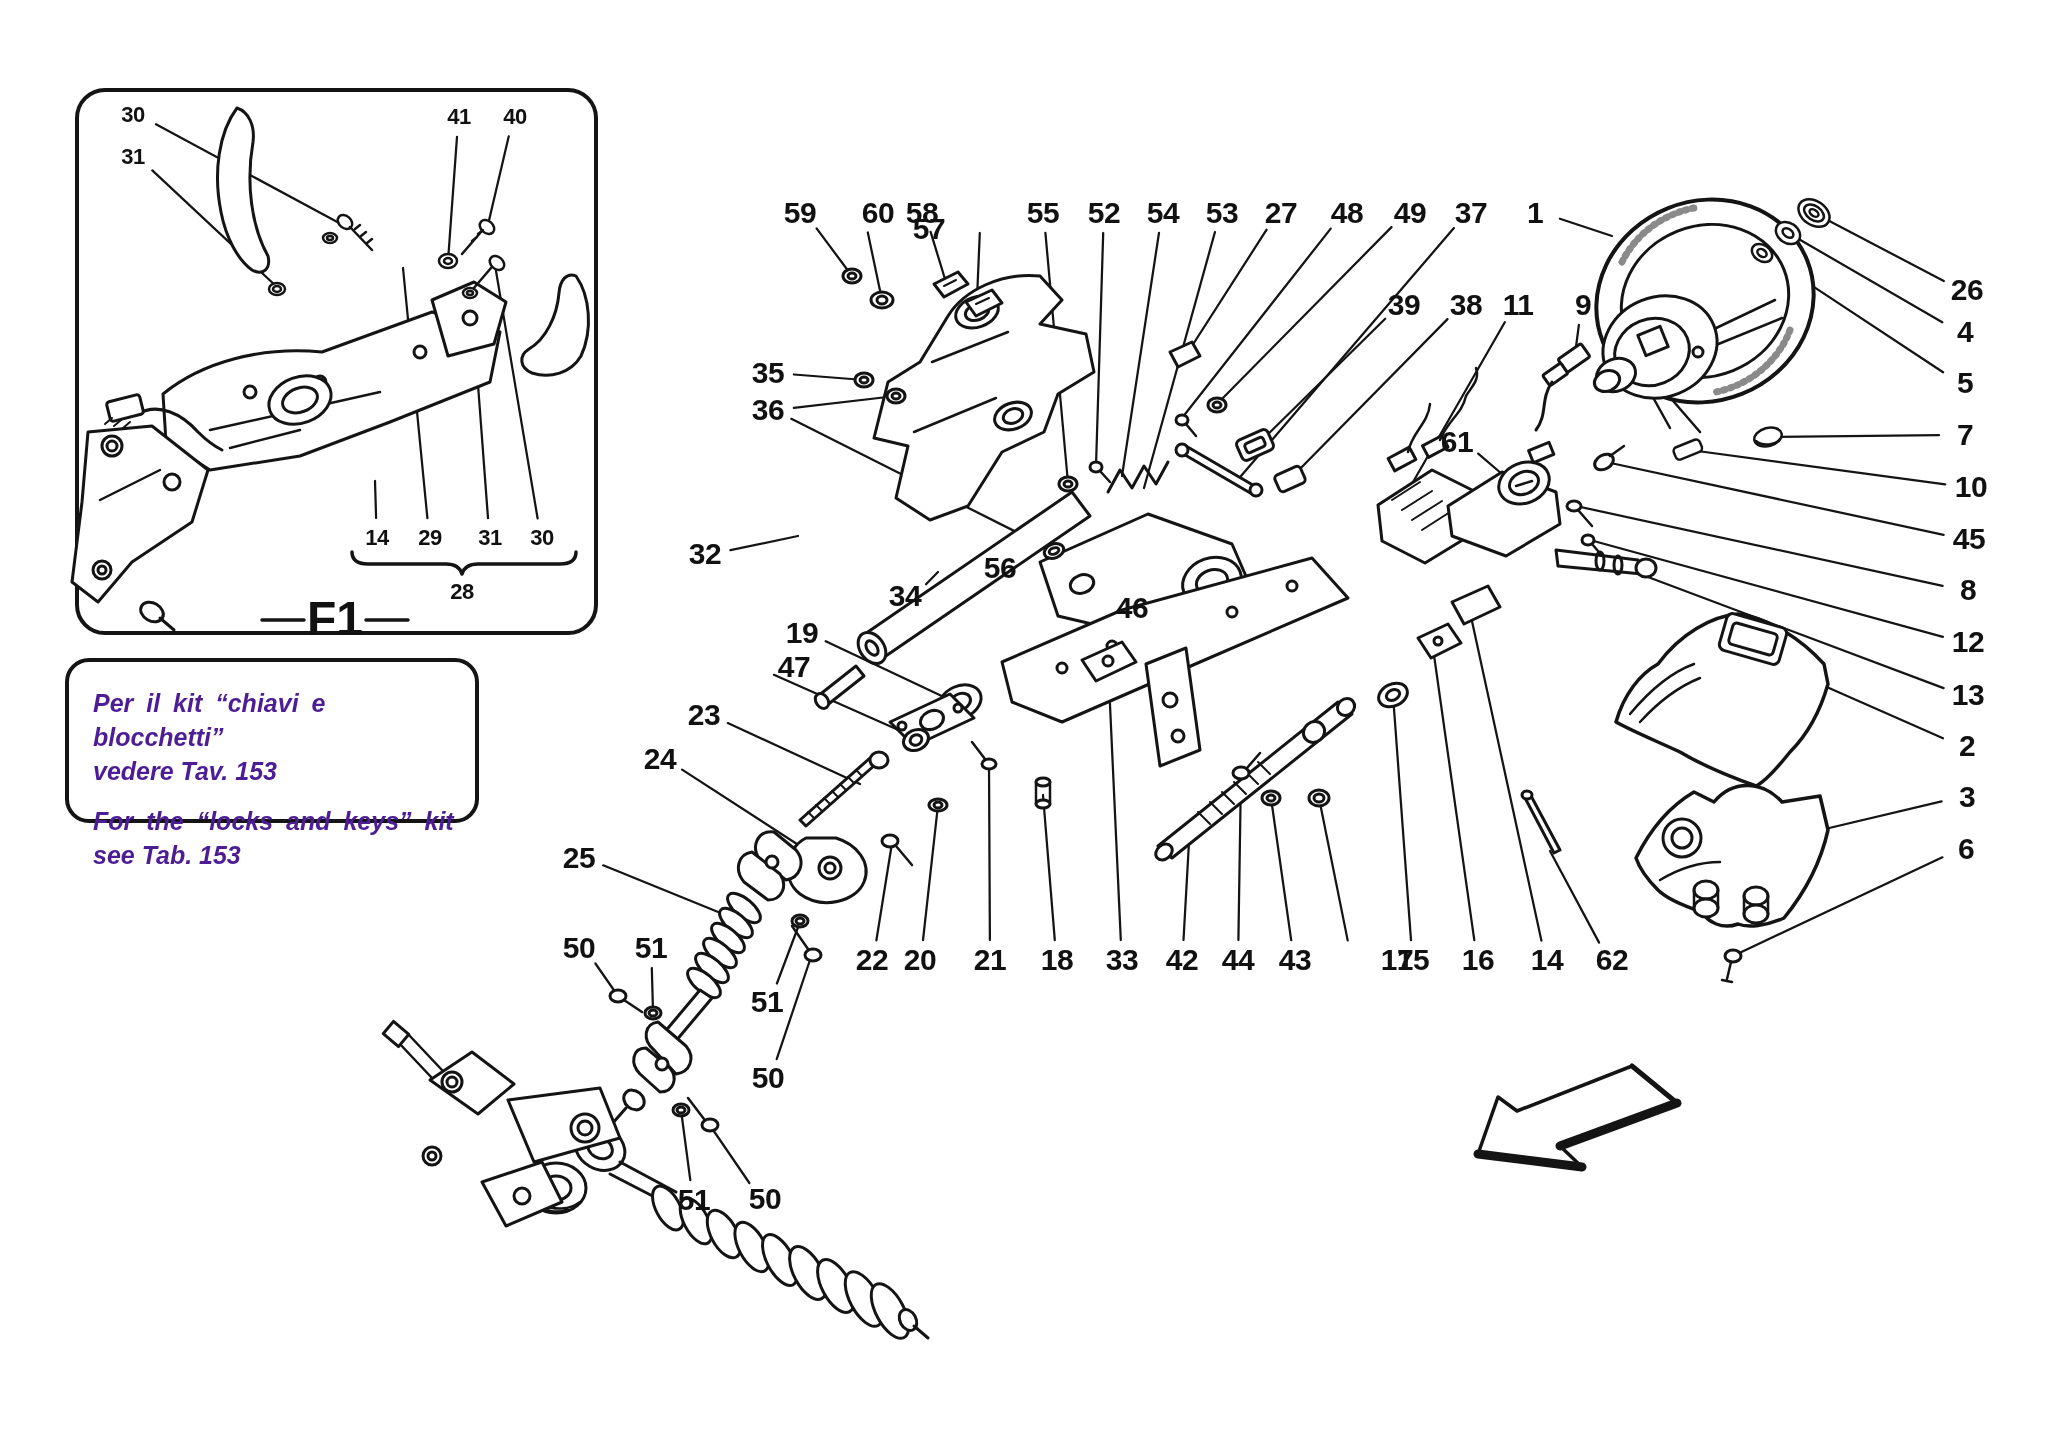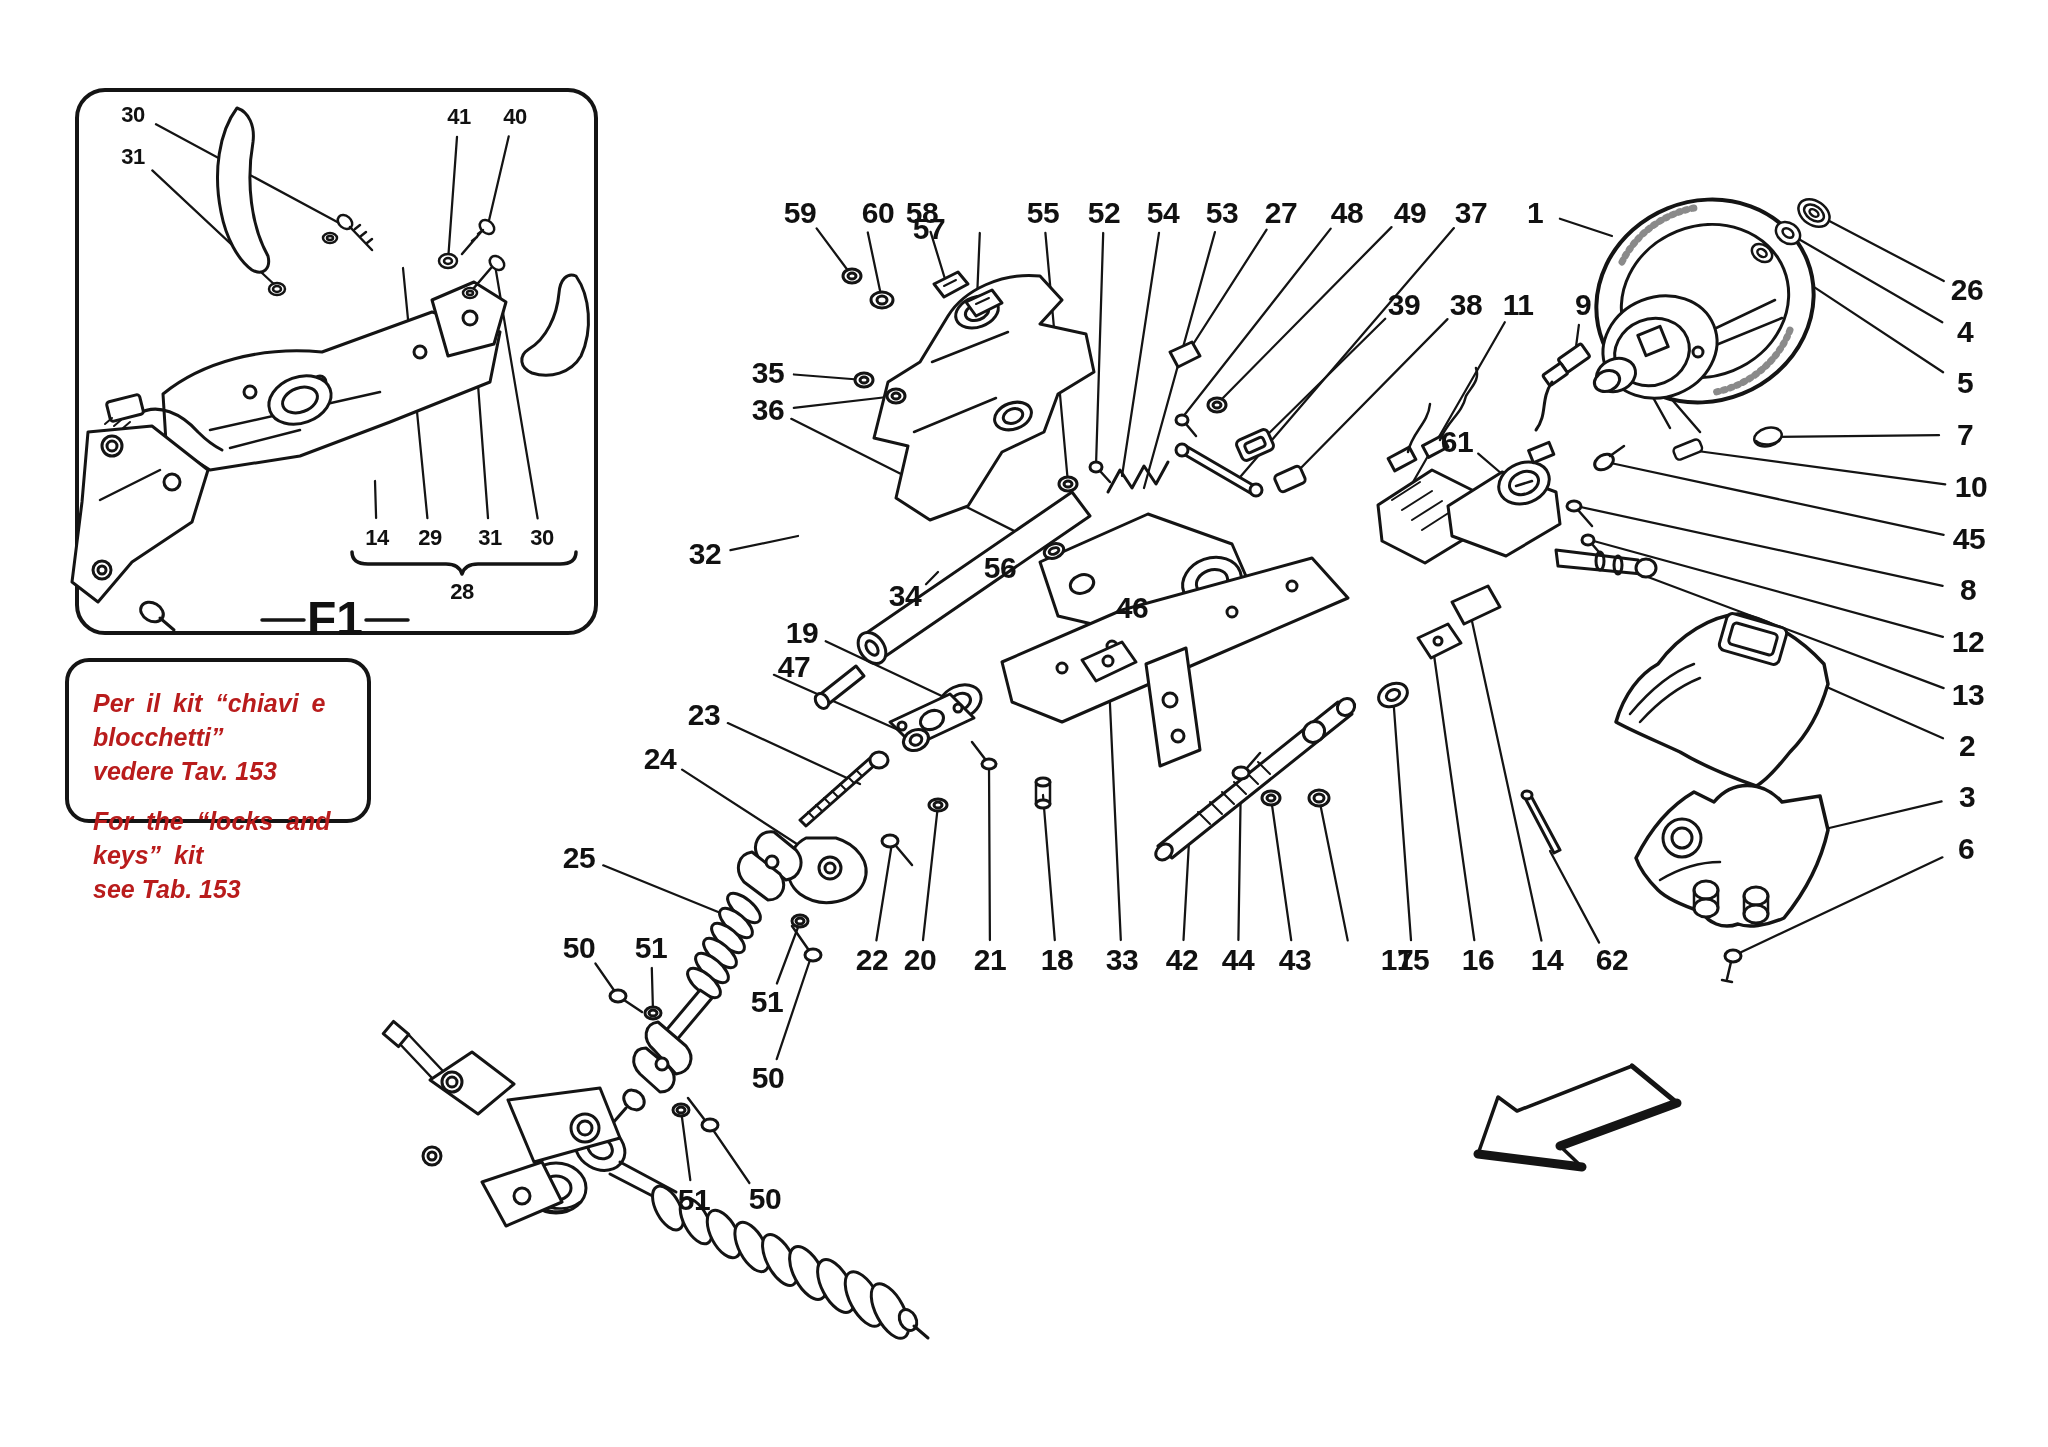--- a/index.html
+++ b/index.html
@@ -2,24 +2,24 @@
 <html><head>
 <meta charset="utf-8">
 <style>
   html,body{margin:0;padding:0;background:#fff;}
   .page{position:relative;width:2048px;height:1447px;background:#ffffff;overflow:hidden;
         font-family:"Liberation Sans",sans-serif;}
   svg.art{position:absolute;left:0;top:0;z-index:1;}
   svg.art *{vector-effect:none;}
   .inset-box{position:absolute;left:75px;top:88px;width:523px;height:547px;
              border:4px solid #141414;border-radius:30px;box-sizing:border-box;z-index:0;}
-  .note-box{position:absolute;left:65px;top:658px;width:306px;height:165px;
+  .note-box{position:absolute;left:65px;top:658px;width:414px;height:165px;
             border:4px solid #141414;border-radius:24px;box-sizing:border-box;
             padding:24px 18px 0 24px;z-index:2;
-            font:italic 700 25px/34px "Liberation Sans",sans-serif;color:#b91c1c;}
+            font:italic 700 25px/34px "Liberation Sans",sans-serif;color:#4c1d95;}
   .note-box .para{margin:0 0 16px 0;}
   .note-box .wide{word-spacing:6px;}
   #callout-layer{position:absolute;left:0;top:0;width:100%;height:100%;z-index:3;}
   .callout{position:absolute;transform:translate(-50%,-50%);
            font:700 30px "Liberation Sans",sans-serif;color:#111;white-space:nowrap;
            letter-spacing:-0.5px;}
   .callout.inset{font-size:22px;}
   .figure-label{position:absolute;left:335px;top:618px;transform:translate(-50%,-50%);
                 font:700 48px "Liberation Sans",sans-serif;color:#111;z-index:3;}
 </style>

